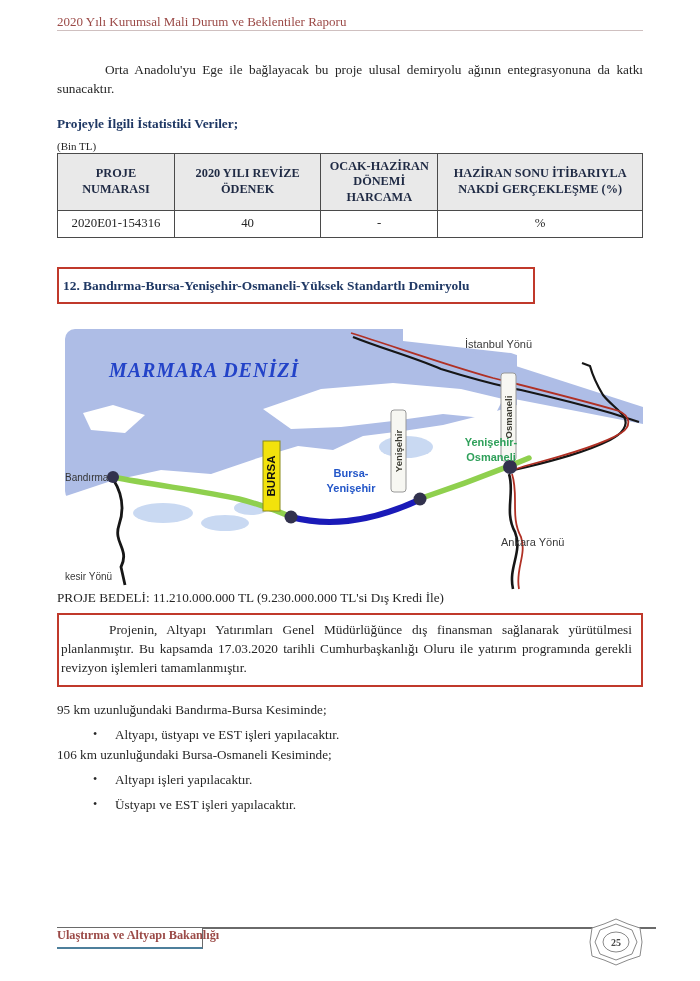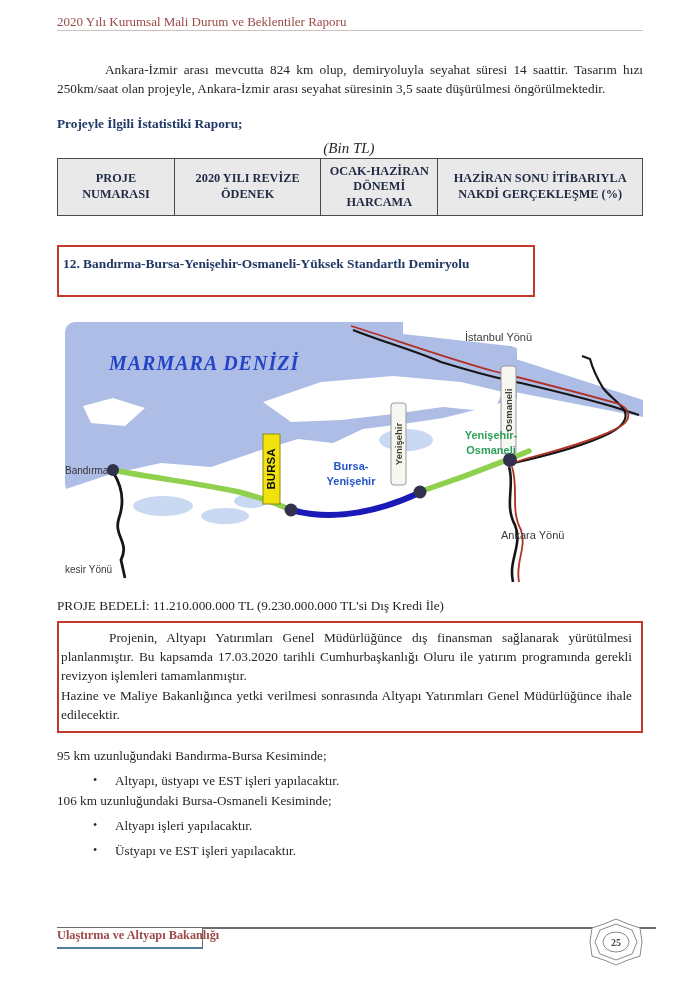--- a/index.html
+++ b/index.html
@@ -13,35 +13,35 @@
   .page{position:relative;width:700px;height:981px;background:#fff;overflow:hidden;}
   .content{position:absolute;left:57px;top:14px;width:586px;}
 
   .doc-header{font-size:13px;color:var(--maroon);padding-bottom:0;border-bottom:1px solid #cfc0c0;}
 
   .intro{margin-top:29px;font-size:13.3px;line-height:1.46;text-align:justify;}
   .intro p{text-indent:48px;}
   .intro p + p{margin-top:1px;}
 
   .stats-title{margin-top:17px;font-size:13.3px;font-weight:bold;color:var(--navy);}
-  .unit-note{margin-top:8px;text-align:center;font-size:15px;padding-right:2px;font-style:italic;}
+  .unit-note{margin-top:8px;text-align:left;font-size:11px;padding-right:2px;}
   table.stats{width:100%;border-collapse:collapse;margin-top:1px;padding-left:16px;}
   table.stats th, table.stats td{border:1.6px solid var(--grid);text-align:center;vertical-align:middle;}
   table.stats th{background:#e9e9e9;color:#1f2a44;font-size:12.3px;font-weight:bold;padding:5px 8px;line-height:1.25;}
   table.stats td{font-size:12.8px;padding:5px 4px;height:27px;}
   .c1{width:20%;} .c2{width:25%;} .c3{width:20%;margin-top:12px;} .c4{width:35%;}
 
-  .section-box{margin-top:29px;width:478px;border:2.5px solid var(--red);padding:7px 10px 23px 4px;}
+  .section-box{margin-top:29px;width:478px;border:2.5px solid var(--red);padding:7px 10px 8px 4px;}
   .section-box span{font-size:13.4px;font-weight:bold;color:var(--navy);}
 
   .map-wrap{margin-top:23px;margin-left:6px;width:580px;height:263px;}
   .map-wrap svg{display:block;}
   .map-sans{font-family:"Liberation Sans", sans-serif;}
 
-  .cost-line{margin-top:15px;font-size:13.2px;}
+  .cost-line{font-size:13.2px;}
 
   .note-box{margin-top:7px;border:2.5px solid var(--red);padding:5px 9px 7px 2px;font-size:13.3px;line-height:1.45;text-align:justify;}
   .note-box .p1{text-indent:48px;}
 
   .works{margin-top:15px;font-size:13.2px;}
   .works .wtitle{margin-top:4px;}
   .works .witem{margin-top:9px;padding-left:36px;display:flex;}
   .works .bullet{width:22px;flex:0 0 22px;font-size:12px;}
 
   .footer{position:absolute;left:0;right:0;bottom:8px;height:52px;}
@@ -54,33 +54,39 @@
 </style>
 </head>
 <body>
 
 <div class="page">
   <div class="content">
 
     <div class="doc-header">2020 Yılı Kurumsal Mali Durum ve Beklentiler Raporu</div>
 
     <div class="intro">
-      <p>Ankara-İzmir arası mevcutta 824 km olup, demiryoluyla seyahat süresi 14 saattir. Tasarım hızı 250km/saat olan projeyle, Ankara-İzmir arası seyahat süresinin 3,5 saate düşürülmesi öngörülmektedir.</p>
+      <p>Orta Anadolu'yu Ege ile bağlayacak bu proje ulusal demiryolu ağının entegrasyonuna da katkı sunacaktır.</p>
     </div>
 
-    <div class="stats-title">Projeyle İlgili İstatistiki Raporu;</div>
+    <div class="stats-title">Projeyle İlgili İstatistiki Veriler;</div>
     <div class="unit-note">(Bin TL)</div>
 
     <table class="stats">
       <tbody>
           <tr>
         <th class="c1">PROJE NUMARASI</th>
         <th class="c2">2020 YILI REVİZE ÖDENEK</th>
         <th class="c3">OCAK-HAZİRAN DÖNEMİ HARCAMA</th>
         <th class="c4">HAZİRAN SONU İTİBARIYLA NAKDİ GERÇEKLEŞME (%)</th>
+      </tr>
+      <tr>
+        <td>2020E01-154316</td>
+        <td>40</td>
+        <td>-</td>
+        <td>%</td>
       </tr>
     </tbody>
       </table>
 
     <div class="section-box">
       <span>12. Bandırma-Bursa-Yenişehir-Osmaneli-Yüksek Standartlı Demiryolu</span>
     </div>
 
     <div class="map-wrap">
       <svg width="580" height="263" viewBox="0 0 580 263" xmlns="http://www.w3.org/2000/svg">
@@ -131,21 +137,20 @@
         <text class="map-sans" x="428" y="134" text-anchor="middle" font-size="11" font-weight="bold" fill="#2fa05a">Osmaneli</text>
         <text class="map-sans" x="438" y="219" font-size="11" fill="#3a3a3a">Ankara Yönü</text>
         <text class="map-sans" x="2" y="253" font-size="10" fill="#3a3a3a">kesir Yönü</text>
       </svg>
     </div>
 
     <div class="cost-line">PROJE BEDELİ: 11.210.000.000 TL (9.230.000.000 TL'si Dış Kredi İle)</div>
 
     <div class="note-box">
       <p class="p1">Projenin, Altyapı Yatırımları Genel Müdürlüğünce dış finansman sağlanarak yürütülmesi planlanmıştır. Bu kapsamda 17.03.2020 tarihli Cumhurbaşkanlığı Oluru ile yatırım programında gerekli revizyon işlemleri tamamlanmıştır.</p>
-      <p class="p2">Hazine ve Maliye Bakanlığınca yetki verilmesi sonrasında Altyapı Yatırımları Genel Müdürlüğünce ihale edilecektir.</p>
     </div>
 
     <div class="works">
       <div class="wtitle">95 km uzunluğundaki Bandırma-Bursa Kesiminde;</div>
       <div class="witem">
         <span class="bullet">•</span>
         <span>Altyapı, üstyapı ve EST işleri yapılacaktır.</span>
       </div>
       <div class="wtitle">106 km uzunluğundaki Bursa-Osmaneli Kesiminde;</div>
       <div class="witem">

